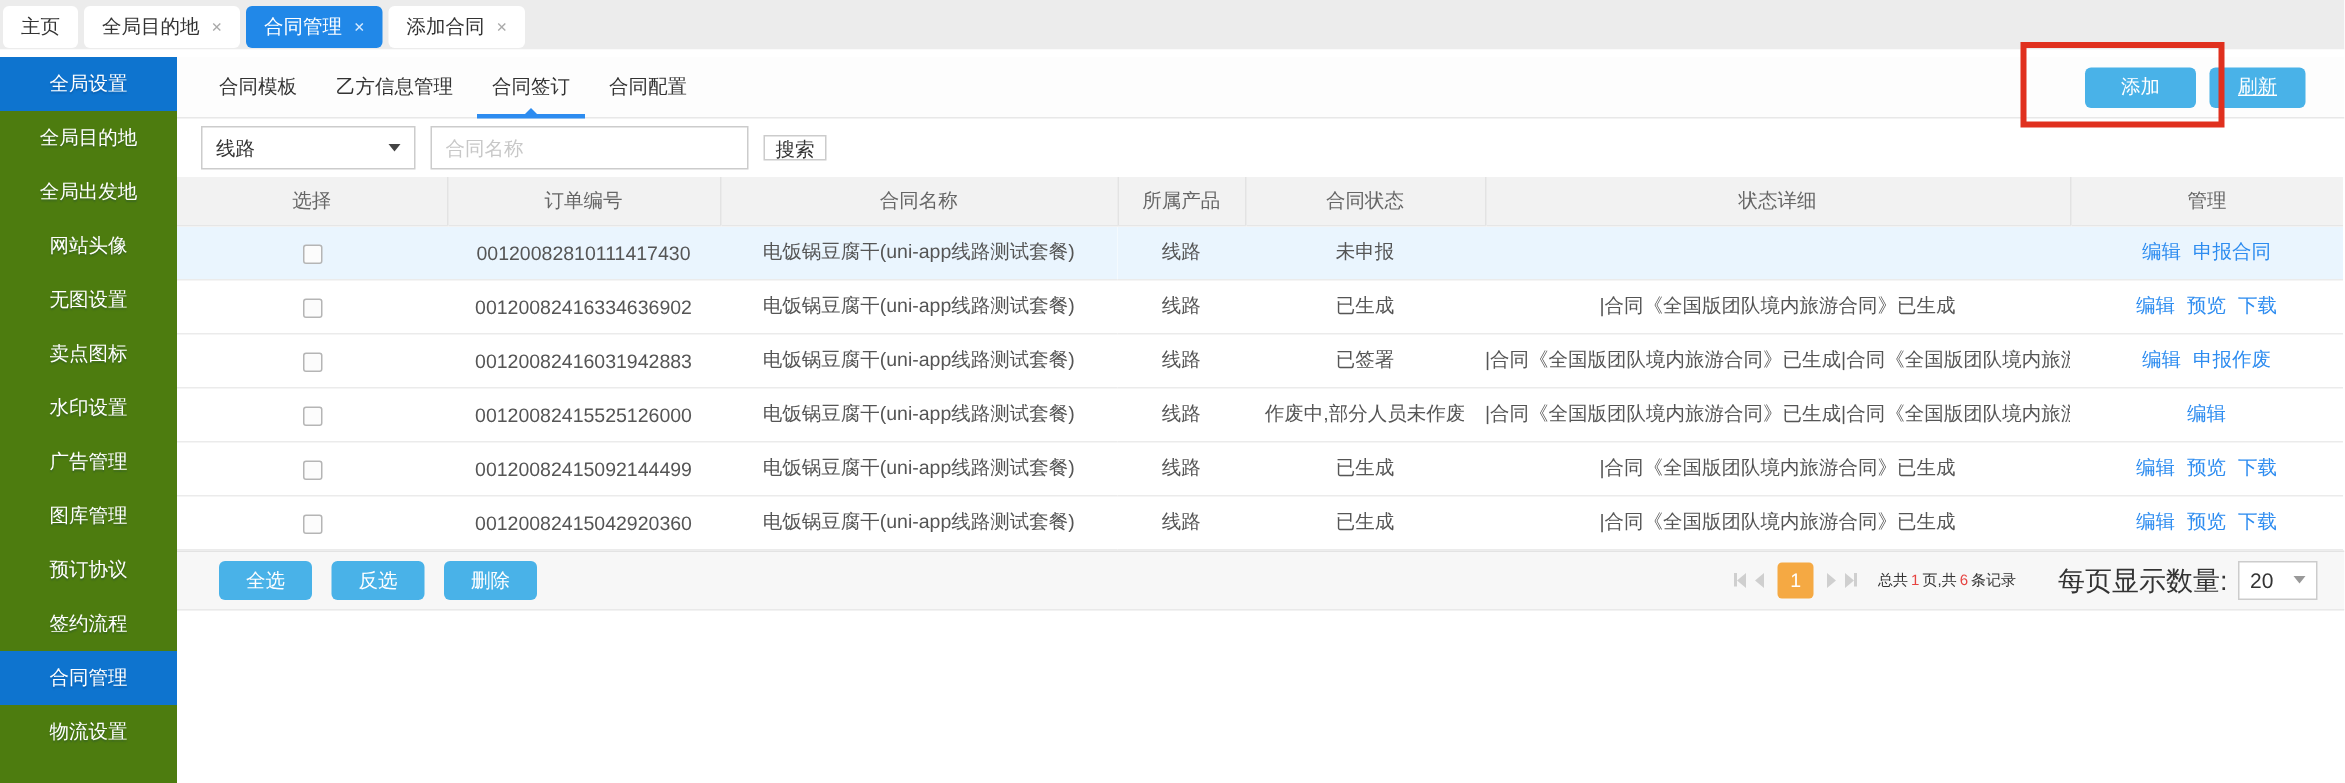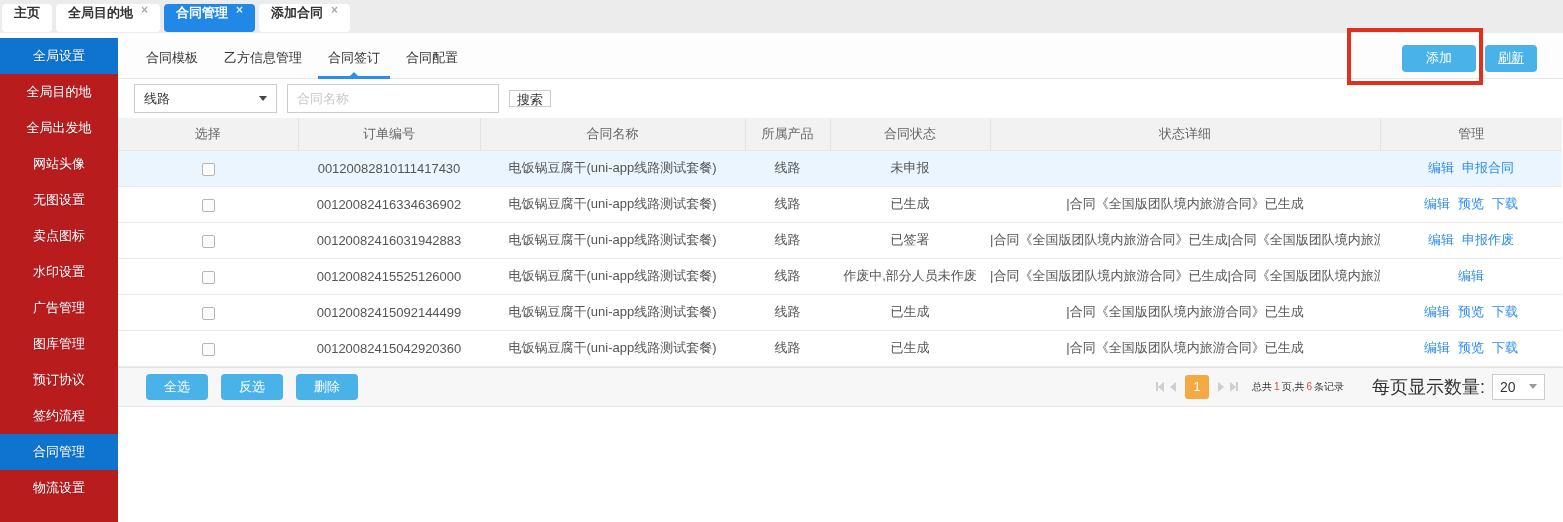--- a/index.html
+++ b/index.html
@@ -2,51 +2,51 @@
 <html><head>
 <meta charset="utf-8">
 <style>
   * { margin:0; padding:0; box-sizing:border-box; }
   html,body { width:1563px; height:522px; overflow:hidden; background:#fff;
     font-family:"Liberation Sans","DejaVu Sans",sans-serif; }
 
   
   .tabbar { height:33px; background:#ececec; display:flex; align-items:flex-end;
     padding:0 0 1px 2px; gap:4px; }
-  .tab { height:28px; background:#fff; border-radius:4px; display:flex; 
-    padding:0 12px; font-size:13px; color:#333; cursor:pointer;font-weight:bold; }
+  .tab { height:28px; background:#fff; border-radius:4px; display:flex; align-items:center;
+    padding:0 12px; font-size:13px; color:#333; cursor:pointer; }
   .tab.active { background:#2188e8; color:#fff; }
   .tab .close { margin-left:8px; font-size:12px; color:#aaa; line-height:1; }
   .tab.active .close { color:#d6eaff; }
   .gap { height:5px; background:#fff; }
 
   
   .layout { display:flex; height:484px; }
-  .sidebar { width:118px; background:#b91c1c; flex:none; }
+  .sidebar { width:118px; background:#4d7c0f; flex:none; }
   .side-item { height:36px; display:flex; align-items:center; justify-content:center;
     color:#fff; font-size:13px; cursor:pointer; text-shadow:0 1px 1px rgba(0,40,90,.25); }
   .side-item.active { background:#0e74cf; }
   .main { flex:1; min-width:0; position:relative; }
 
   
   .toolbar { height:41px; border-bottom:1px solid #e8e8e8; display:flex;
     align-items:center; padding-left:15px; background:#fdfdfd; }
   .subtab { position:relative; height:41px; display:flex; align-items:center;
     padding:0 13px; font-size:13px; color:#333; cursor:pointer; }
   .subtab .uline { display:none; }
   .subtab.active .uline { display:block; position:absolute; left:3px; right:3px; bottom:0;
     height:3px; background:#2d8cf0; }
   .subtab.active .uline:after { content:""; position:absolute; left:50%; top:-4px;
     margin-left:-4px; border-left:4px solid transparent; border-right:4px solid transparent;
     border-bottom:4px solid #2d8cf0; }
   .toolbar .spacer { flex:1; }
   .btn-blue { background:#49b2e8; color:#fff; border:none; border-radius:4px;
     font-size:13px; height:27px; cursor:pointer; font-family:inherit; }
   .btn-add { width:74px; margin-right:9px; }
-  .btn-refresh { width:52px; margin-right:26px;text-decoration:underline; }
+  .btn-refresh { width:64px; margin-right:26px;text-decoration:underline; }
 
   
   .annotation { position:absolute; left:1347px; top:28px; width:136px; height:57px;
     border:4px solid #e0301e; z-index:50; pointer-events:none; }
 
   
   .searchrow { height:39px; display:flex; align-items:center; padding-left:16px; gap:10px; }
   .select { width:143px; height:29px; border:1px solid #ccc; background:#fff;
     display:flex; align-items:center; padding:0 9px; font-size:13px; color:#333; cursor:pointer; }
   .select .sel-label { flex:1; }

